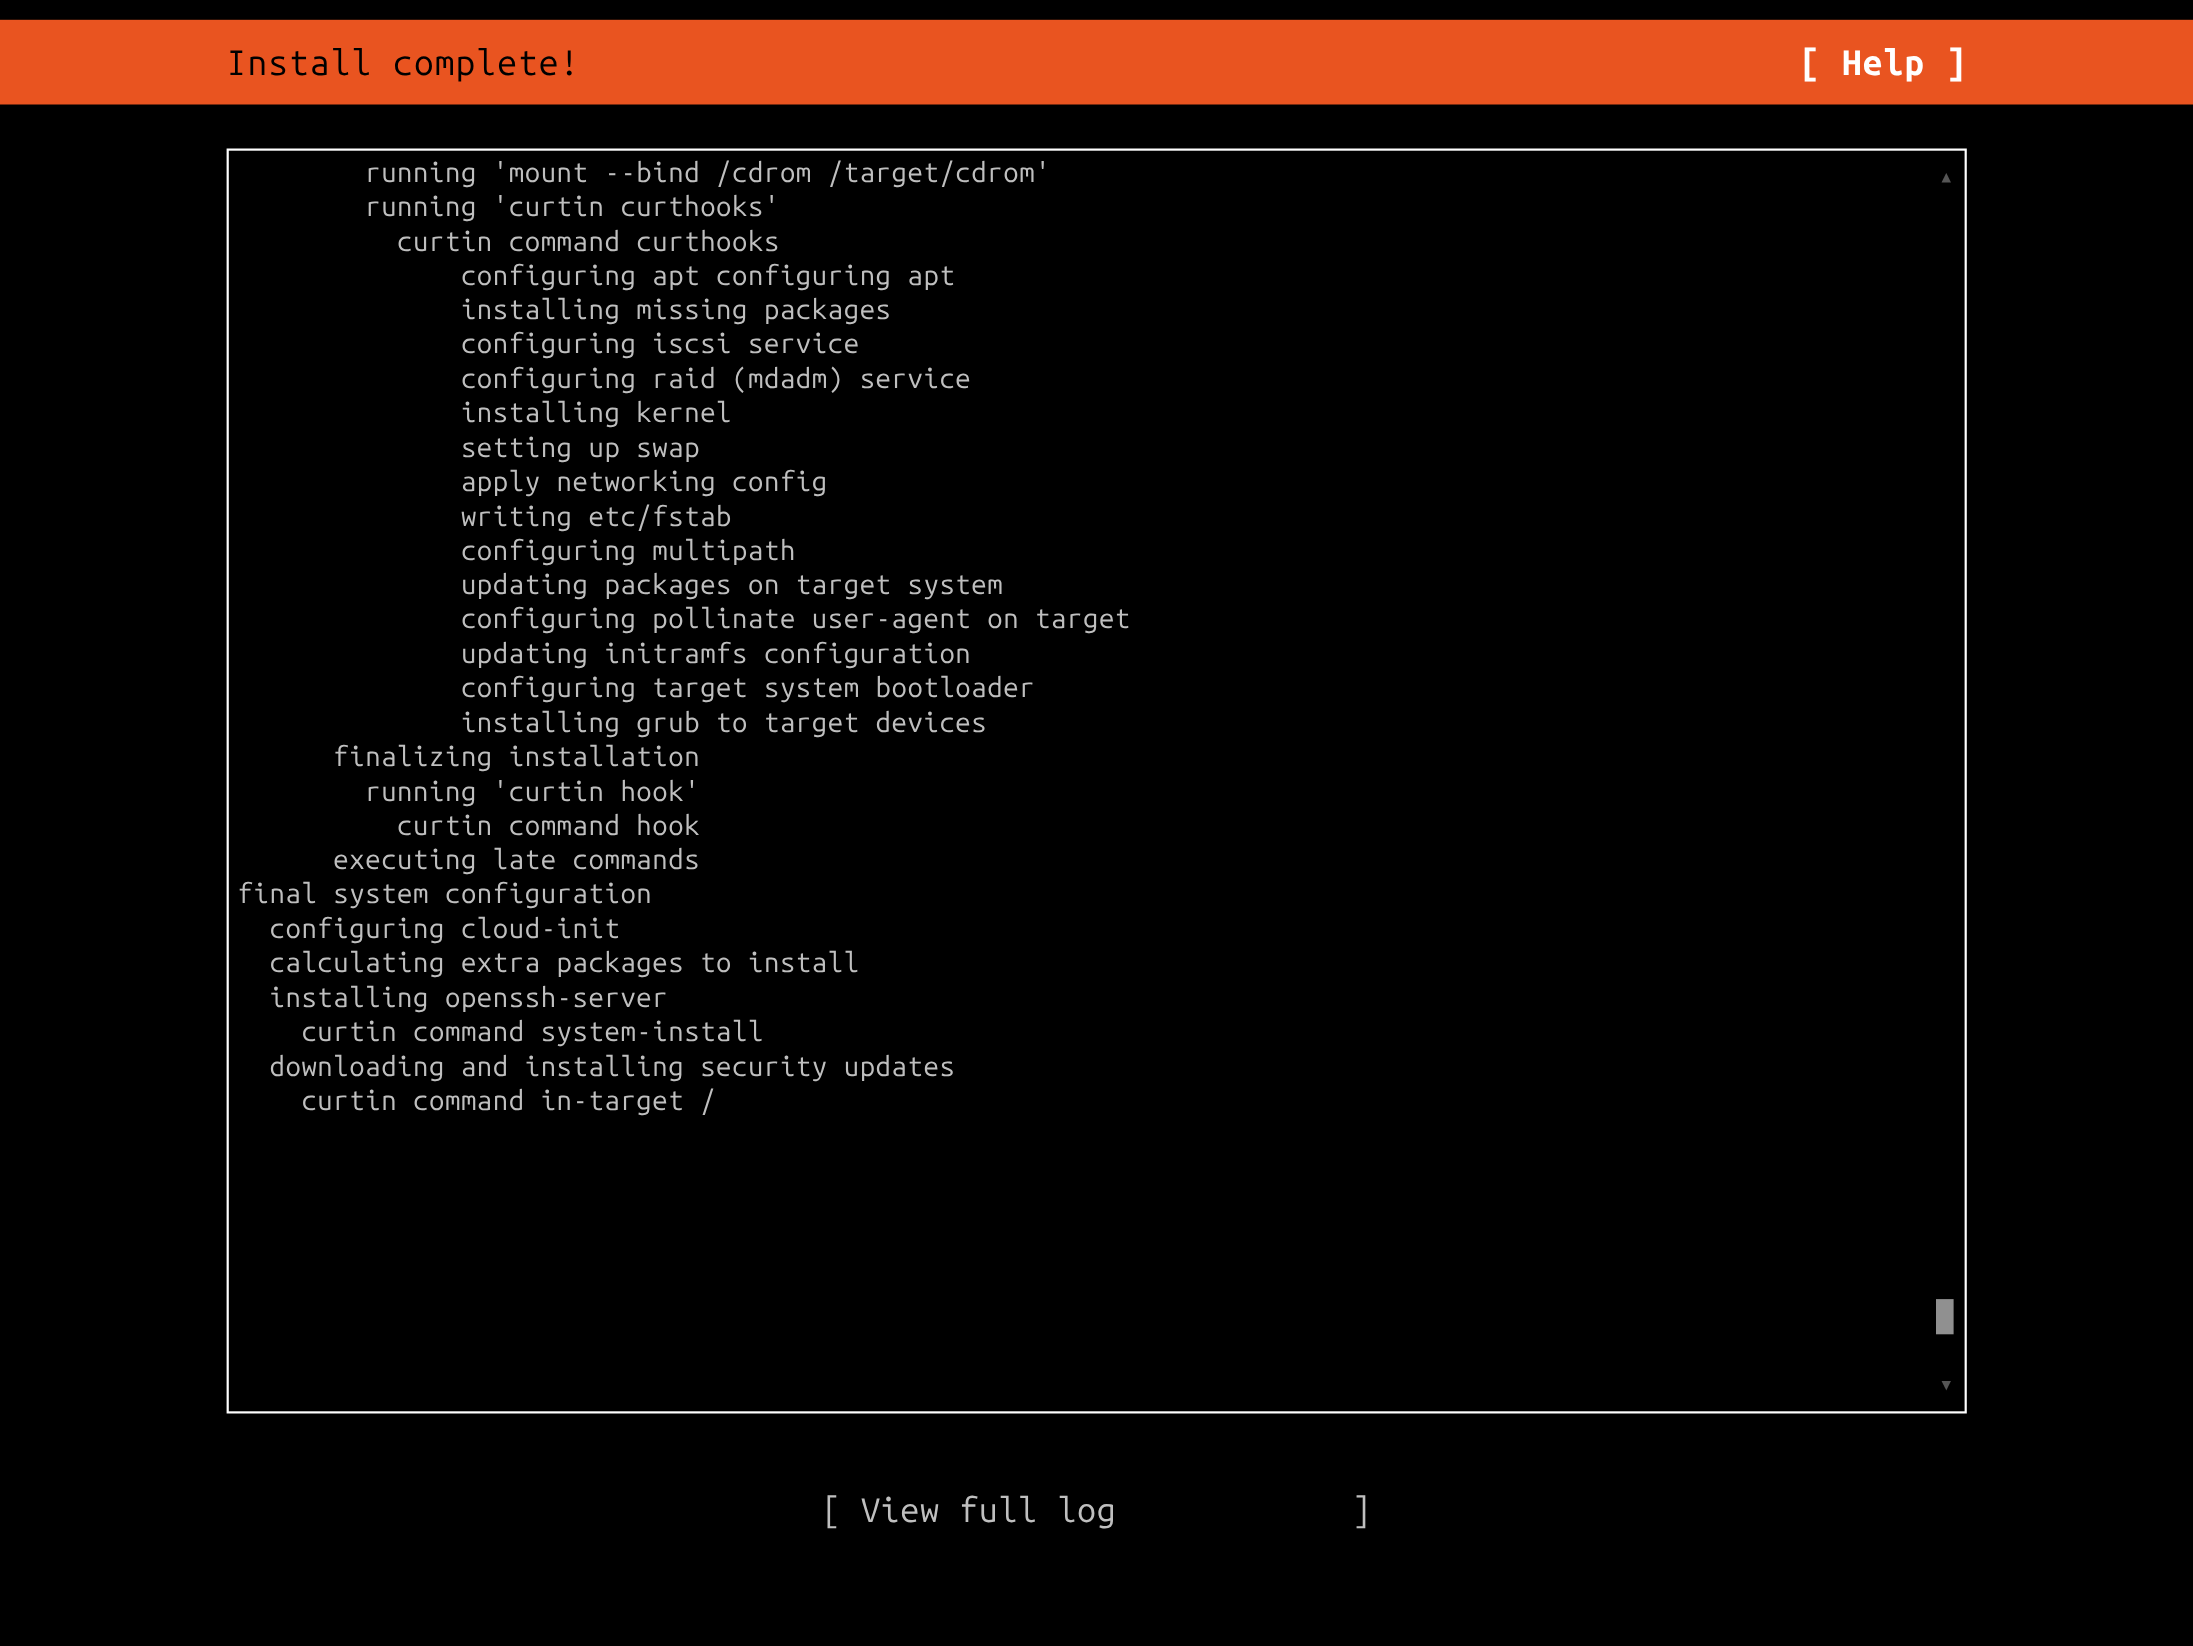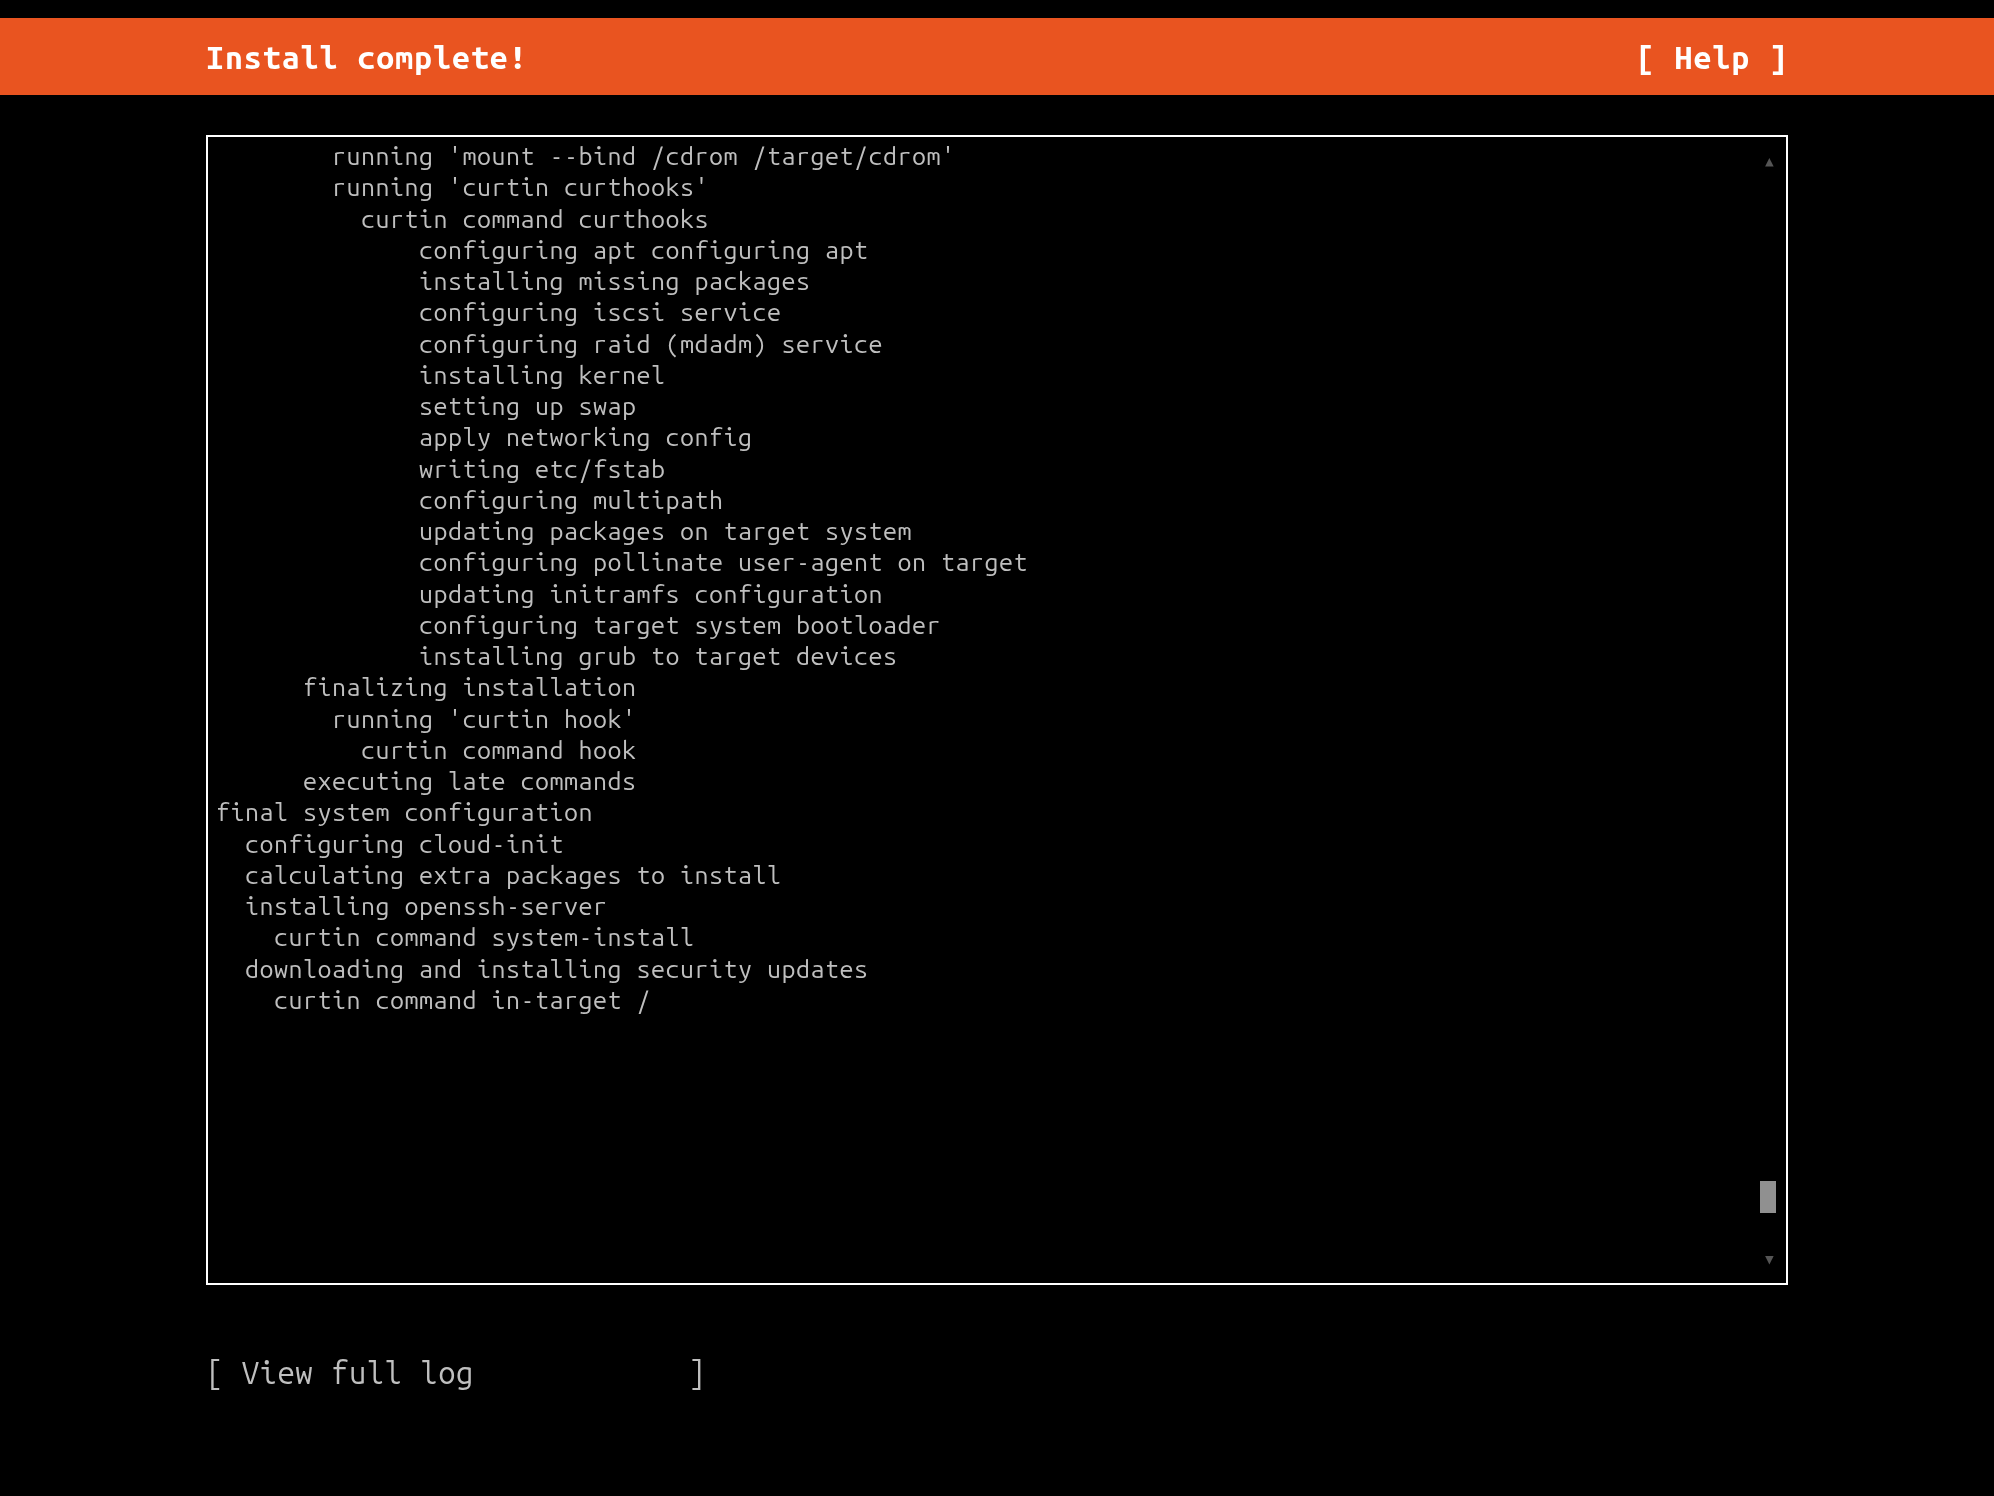--- a/index.html
+++ b/index.html
@@ -22,24 +22,23 @@
     }
     .header {
       background: #e95420;
       height: 77px;
       display: flex;
       align-items: center;
       justify-content: space-between;
       padding: 0 206px 0 206px;
     }
     .header-title {
-      color: #ffffff;
+      color: #000000;
       font-size: 32px;
       letter-spacing: 1px;
-      font-weight: bold;
     }
     .header-help {
       color: #ffffff;
       font-size: 32px;
       letter-spacing: 1px;
       font-weight: bold;
     }
     .content-wrap {
       padding: 40px 206px 0 206px;
     }
@@ -79,20 +78,21 @@
     .scroll-down {
       position: absolute;
       bottom: 12px;
       right: 10px;
       color: #555555;
       font-size: 22px;
     }
     .footer-buttons {
       margin-top: 70px;
       display: flex;
+      flex-direction: column;
       align-items: center;
       gap: 2px;
     }
     .footer-btn {
       color: #bfbfbf;
       font-size: 31px;
       white-space: pre;
       letter-spacing: 0.5px;
     }
   </style>

